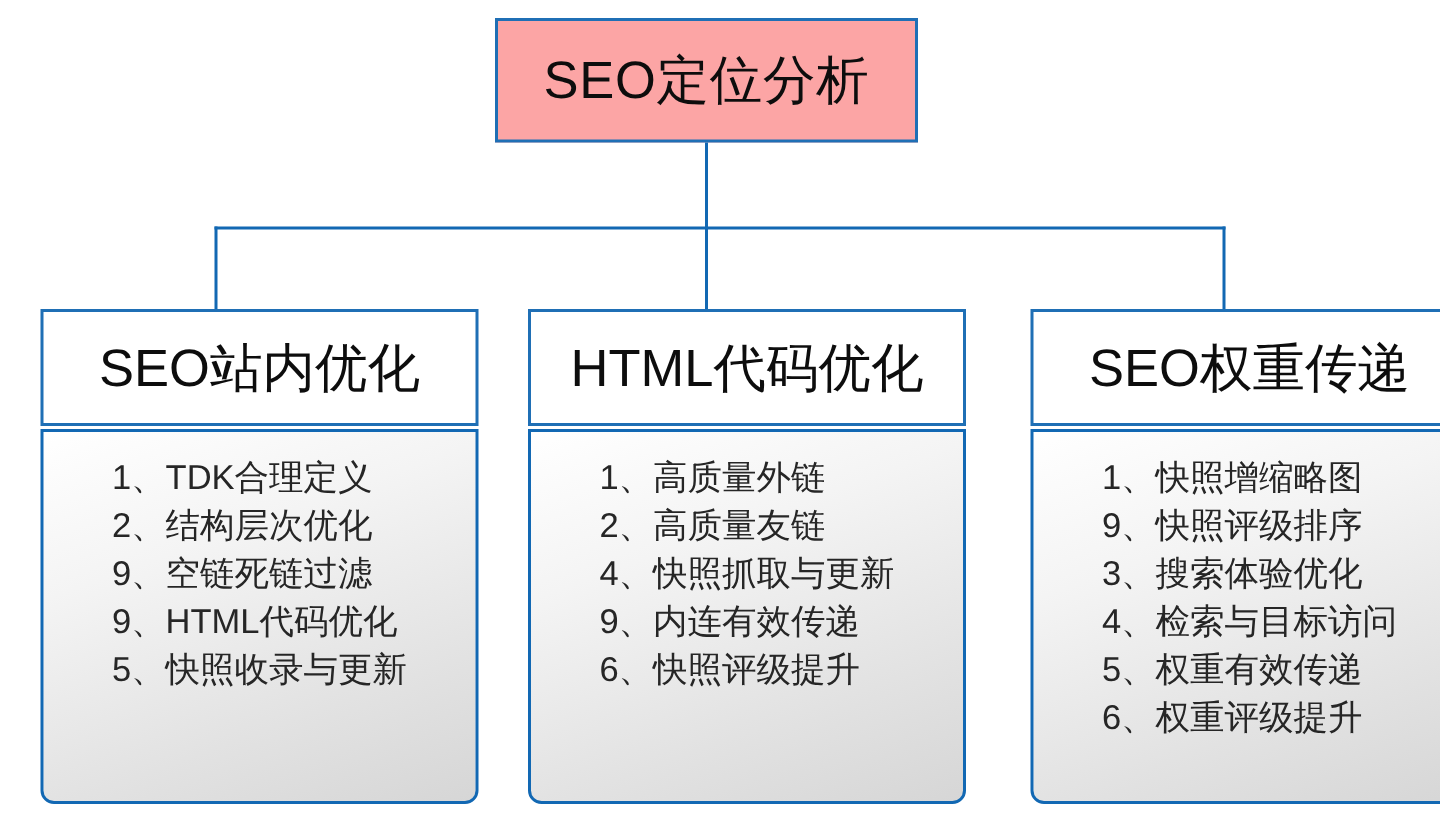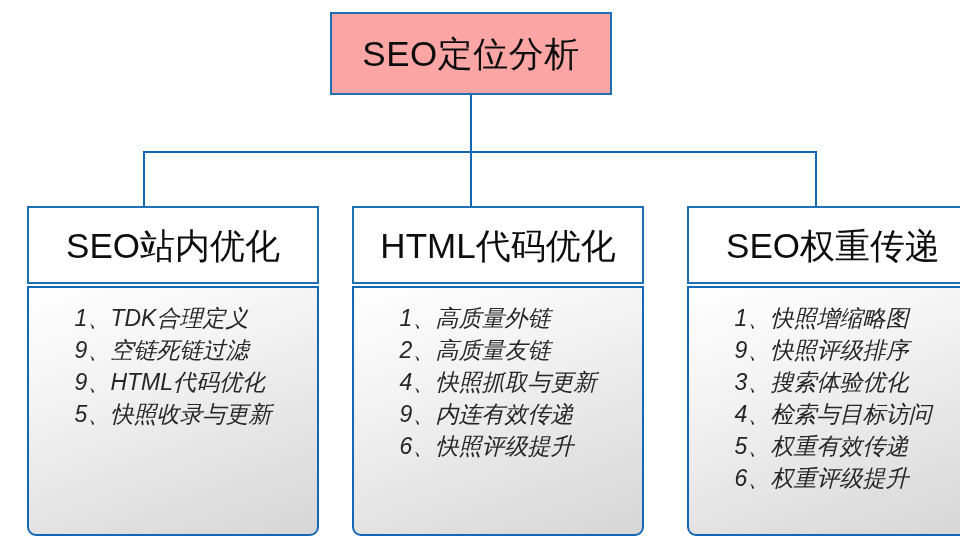--- a/index.html
+++ b/index.html
@@ -89,21 +89,20 @@
     padding: 14px 0 0 0;
     display: flex;
     flex-direction: column;
     align-items: center;
     overflow: hidden;
   }
   .col-list {
     list-style: none;
     margin: 0;
     padding: 0;
-    font-style: italic;
   }
   .col-list li {
     font-size: 23px;
     line-height: 32px;
     color: #262626;
     white-space: nowrap;
   }
 </style>
 </head>
 <body>
@@ -120,20 +119,21 @@
   <div class="conn conn-v-mid"></div>
   <div class="conn conn-v-right"></div>
 
   <div class="column col-1">
     <div class="col-header">
       <span class="col-header-text">SEO站内优化</span>
     </div>
     <div class="col-body">
       <ul class="col-list">
         <li>1、TDK合理定义</li>
+        <li>2、结构层次优化</li>
         <li>9、空链死链过滤</li>
         <li>9、HTML代码优化</li>
         <li>5、快照收录与更新</li>
       </ul>
     </div>
   </div>
 
   <div class="column col-2">
     <div class="col-header">
       <span class="col-header-text">HTML代码优化</span>

